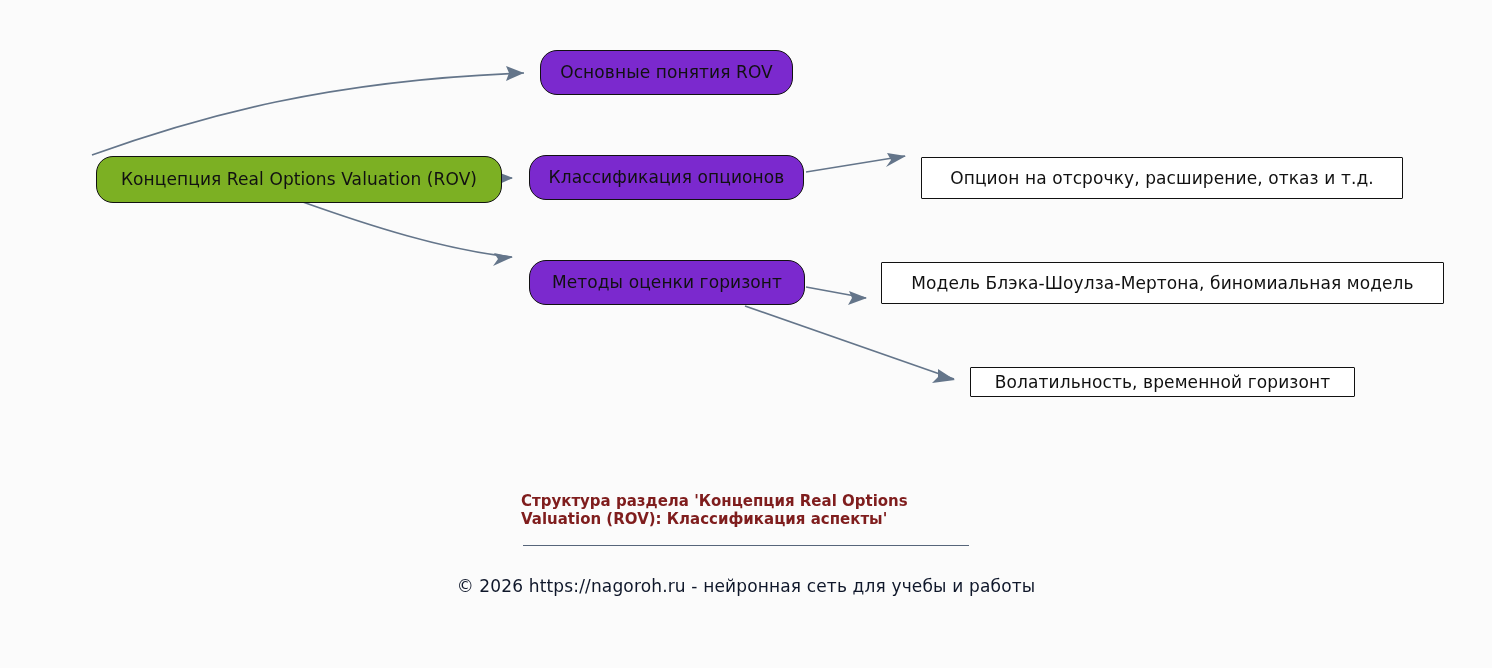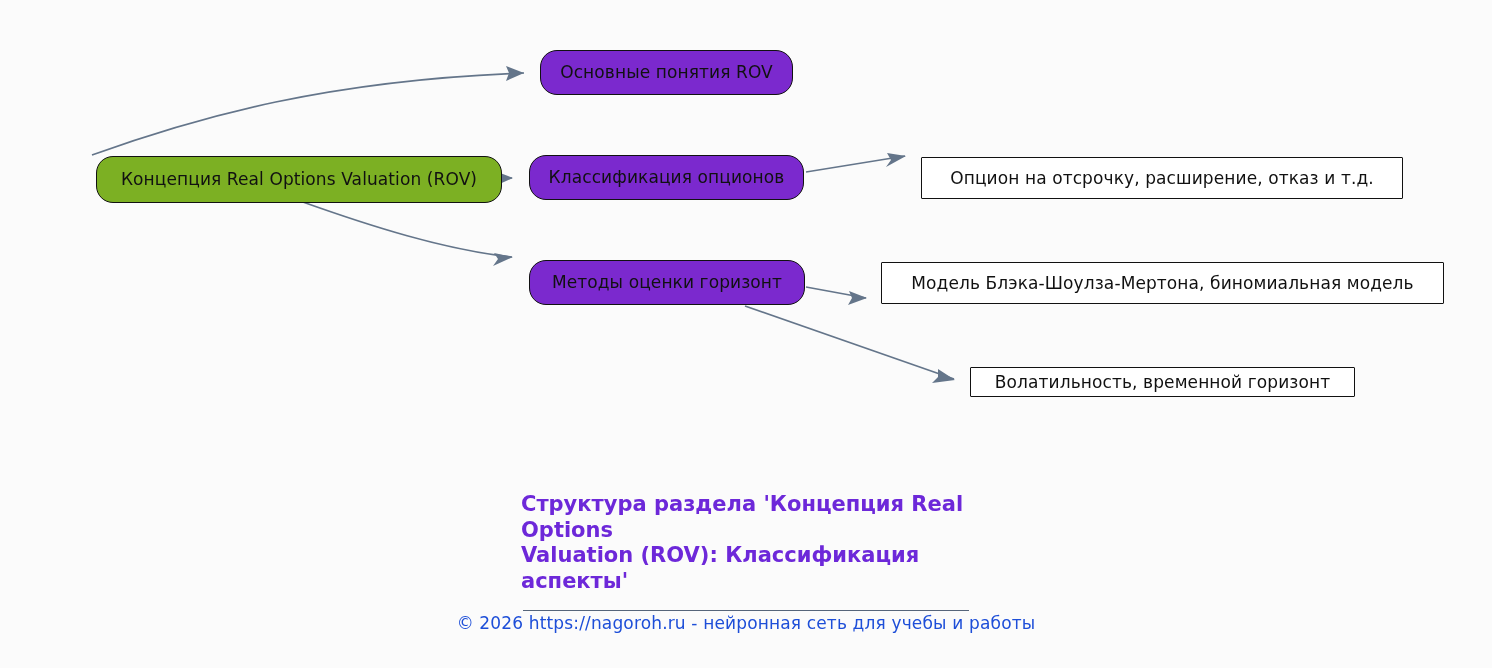--- a/index.html
+++ b/index.html
@@ -73,39 +73,39 @@
 
   
   #footer-block {
     position: absolute;
     left: 0;
     top: 492px;
     width: 1492px;
     text-align: center;
   }
   #caption {
-    font-size: 21px;
+    font-size: 15px;
     font-weight: bold;
-    color: #6d28d9;
+    color: #7f1d1d;
     line-height: 1.22;
     max-width: 452px;
     margin: 0 auto;
     text-align: left;
     padding-left: 2px;
   }
   #caption-divider {
     width: 446px;
     height: 1px;
     background: #56657a;
     margin: 16px auto 0 auto;
   }
   #copyright {
-    margin-top: 2px;
+    margin-top: 30px;
     font-size: 17px;
-    color: #1d4ed8;
+    color: #0f172a;
     letter-spacing: 0.15px;
   }
 </style>
 </head>
 <body>
 
 <div id="diagram-root">
 
   <svg id="edges" viewBox="0 0 1492 668" xmlns="http://www.w3.org/2000/svg">
 

